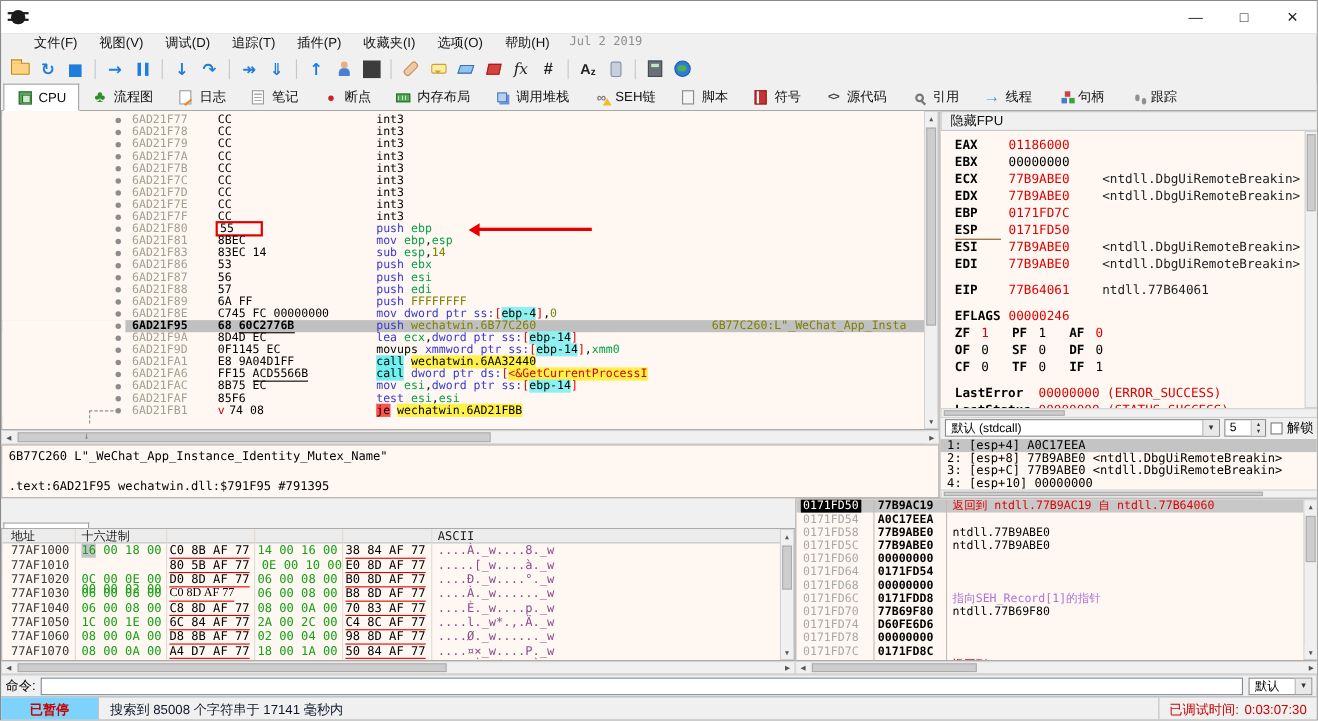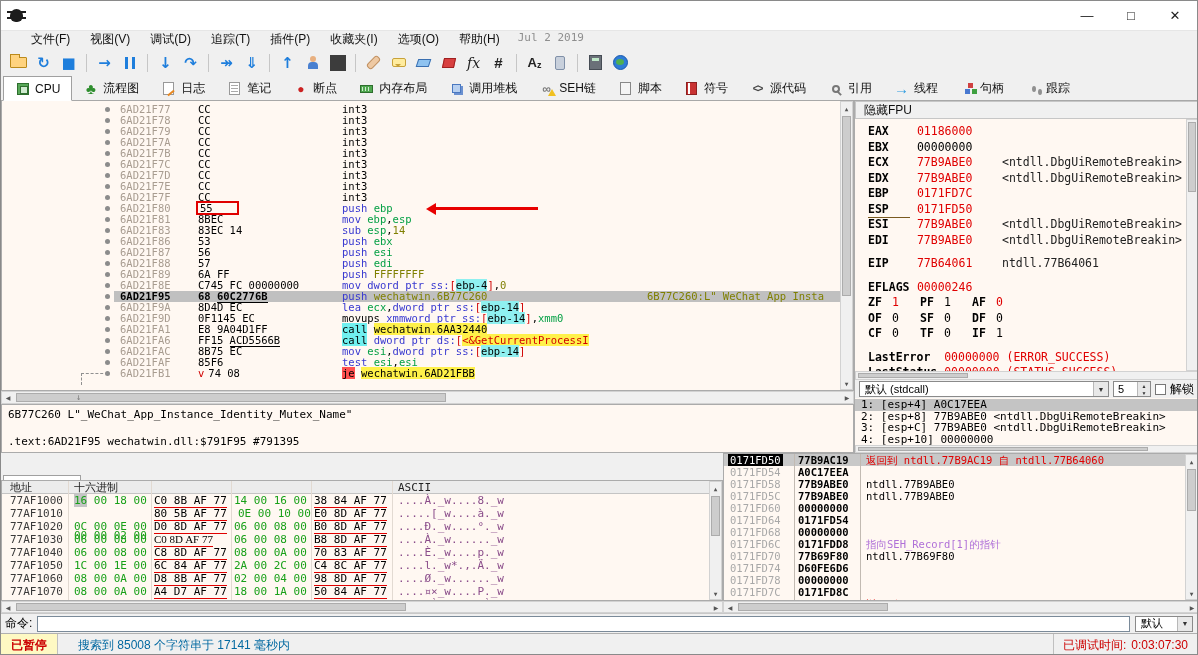--- a/index.html
+++ b/index.html
@@ -182,22 +182,22 @@
   .coldiv{position:absolute;top:0;bottom:0;width:1px;background:#C2BAB2}
   #stack-vscroll{right:0;top:0;width:13px;height:100%;border-left:1px solid #D2D2D2}
   #stack-hscroll{left:722px;top:600px;width:476px;height:12px}
 
   
   #cmdbar{position:absolute;left:0;top:612px;width:100%;height:20px;display:flex;align-items:center;gap:5px;
           border-top:1px solid #C8C8C8;padding:0 4px;font-size:12px}
   #cmd-input{flex:1;height:16px;background:#FFF;border:1px solid #7A8A99}
   #cmd-combo{width:58px}
   #statusbar{position:absolute;left:0;top:632px;width:100%;height:23px;border-top:1px solid #B0B0B0;display:flex;align-items:center;font-size:12px;background:#F0F0F0}
-  #status-state{background:#fef9c3;color:#CC0000;font-weight:bold;padding:0 10px;height:100%;display:flex;align-items:center;border-right:1px solid #C0C0C0}
-  #status-msg{margin-left:20px;flex:1;color:#0369a1}
+  #status-state{background:#7dd3fc;color:#CC0000;font-weight:bold;padding:0 26px;height:100%;display:flex;align-items:center;border-right:1px solid #C0C0C0}
+  #status-msg{margin-left:10px;flex:1;color:#0f172a}
   #status-time{color:#CC0000;border-left:1px solid #C0C0C0;padding:0 9px;height:100%;display:flex;align-items:center;gap:5px}
 </style>
 </head>
 <body>
 
 <div id="root">
 
   <div id="titlebar">
     <span class="bugico"></span>
     <div id="winbtns">

